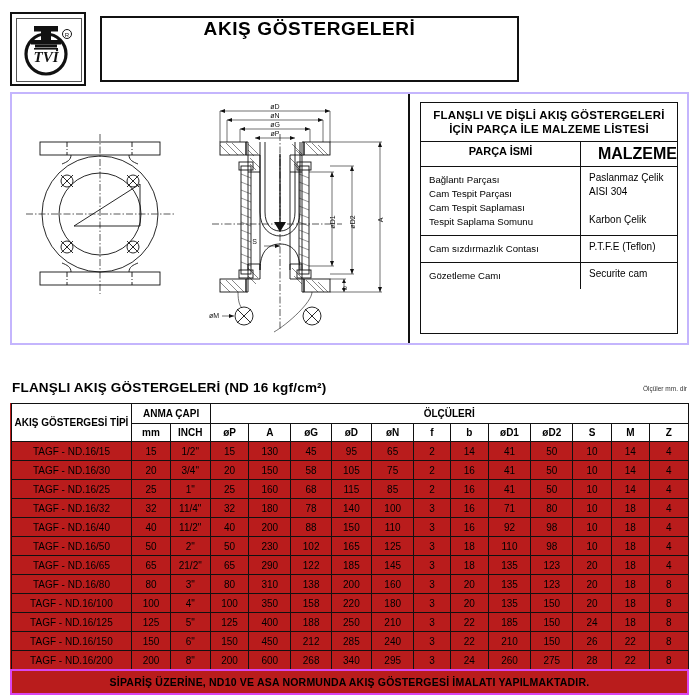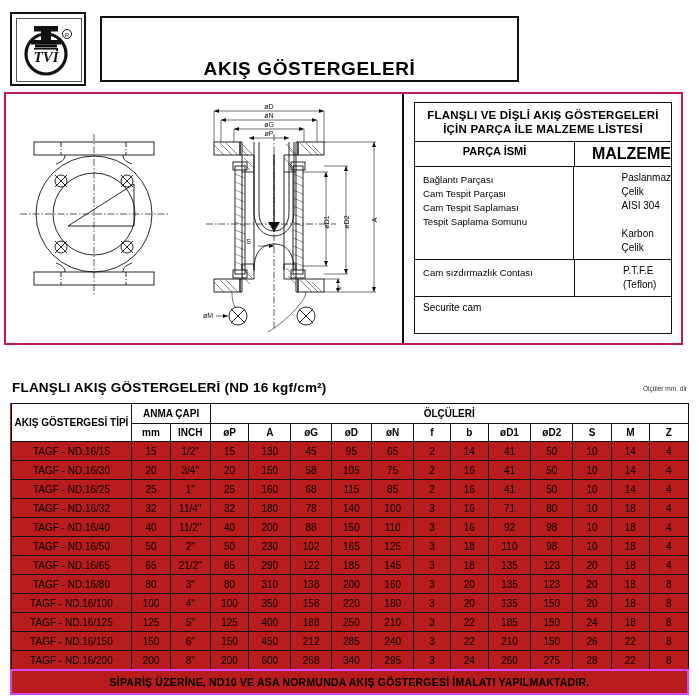--- a/index.html
+++ b/index.html
@@ -12,50 +12,50 @@
   #header{position:absolute;left:0;top:0;width:699px;height:88px;}
   #logo-box{
     position:absolute;left:10px;top:12px;width:72px;height:70px;
     border:2px solid #111;background:#fff;
   }
   #logo-inner{position:absolute;left:4px;top:4px;width:64px;height:62px;border:1px solid #555;}
   #logo-svg{position:absolute;left:0;top:0;}
   #title-box{
     position:absolute;left:100px;top:16px;width:415px;height:62px;
     border:2px solid #111;background:#fff;
-    display:flex;align-items:flex-end;justify-content:center;
+    display:flex;align-items:flex-start;justify-content:center;
   }
   #title-text{
     font-size:19px;font-weight:bold;letter-spacing:.6px;
   }
   
   #top-panel{
-    position:absolute;left:4px;top:92px;width:679px;height:253px;
-    border:2px solid #be185d;background:#fff;box-sizing:border-box;
+    position:absolute;left:10px;top:92px;width:679px;height:253px;
+    border:2px solid #c4b5fd;background:#fff;box-sizing:border-box;
   }
   #drawing-area{position:absolute;left:0;top:0;width:395px;height:249px;}
   #divider{position:absolute;left:396px;top:0;width:2px;height:249px;background:#111;}
   
   #mat-box{
     position:absolute;left:408px;top:8px;width:258px;height:232px;
     border:1.5px solid #111;box-sizing:border-box;background:#fff;
   }
   #mat-title{
     border-bottom:1.5px solid #111;padding:6px 4px 5px 4px;text-align:center;
     font-size:11.5px;font-weight:bold;line-height:13.5px;letter-spacing:.2px;
   }
   #mat-head{display:flex;border-bottom:1.5px solid #111;}
   #mat-head .c1{
     width:160px;text-align:center;font-size:11px;font-weight:bold;
     padding:3px 0 3px 0;border-right:1.5px solid #111;box-sizing:border-box;
   }
   #mat-head .c2{
     flex:1;text-align:right;font-size:16px;font-weight:bold;padding:3px 0;
   }
-  .mat-row{display:flex;border-bottom:1.2px solid #111;gap:40px;}
+  .mat-row{display:flex;border-bottom:1.2px solid #111;}
   .mat-row:last-child{border-bottom:none;}
   .mat-row .c1{
     width:160px;border-right:1.2px solid #111;box-sizing:border-box;
     padding:4px 0 4px 8px;font-size:9.6px;line-height:14px;
   }
   .mat-row .c2{
     flex:1;box-sizing:border-box;padding:4px 0 4px 8px;
     font-size:10px;line-height:14px;
   }
   .mat-row.group .c1{padding-top:6px;padding-bottom:6px;}
@@ -368,20 +368,23 @@
     <div class="mat-row group">
       <div class="c1">
         <div>Cam sızdırmazlık Contası</div>
       </div>
       <div class="c2">
         <div>P.T.F.E (Teflon)</div>
       </div>
     </div>
 
     <div class="mat-row group">
+      <div class="c1">
+        <div>Gözetleme Camı</div>
+      </div>
       <div class="c2">
         <div>Securite cam</div>
       </div>
     </div>
   </div>
 </div>
 
 <div id="tbl-title">FLANŞLI AKIŞ GÖSTERGELERİ (ND 16 kgf/cm²)</div>
 <div id="tbl-note">Ölçüler mm. dir</div>
 

